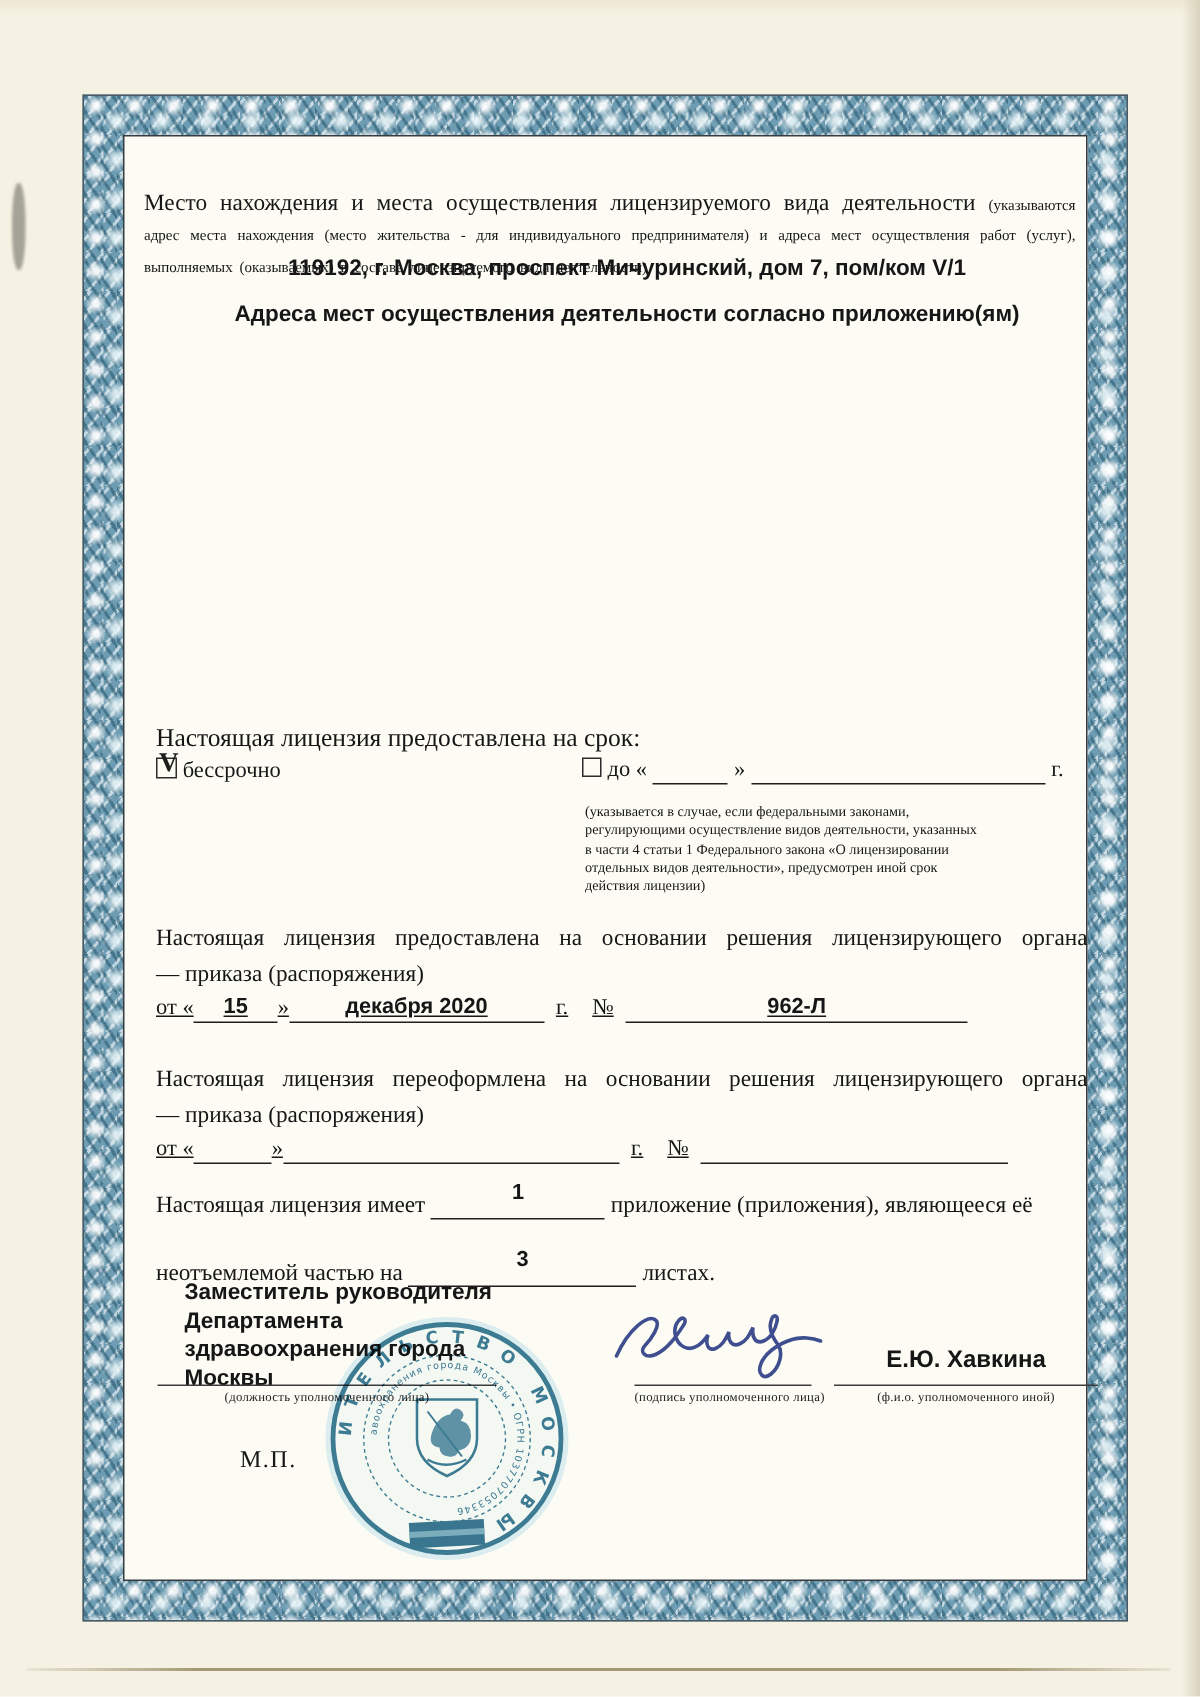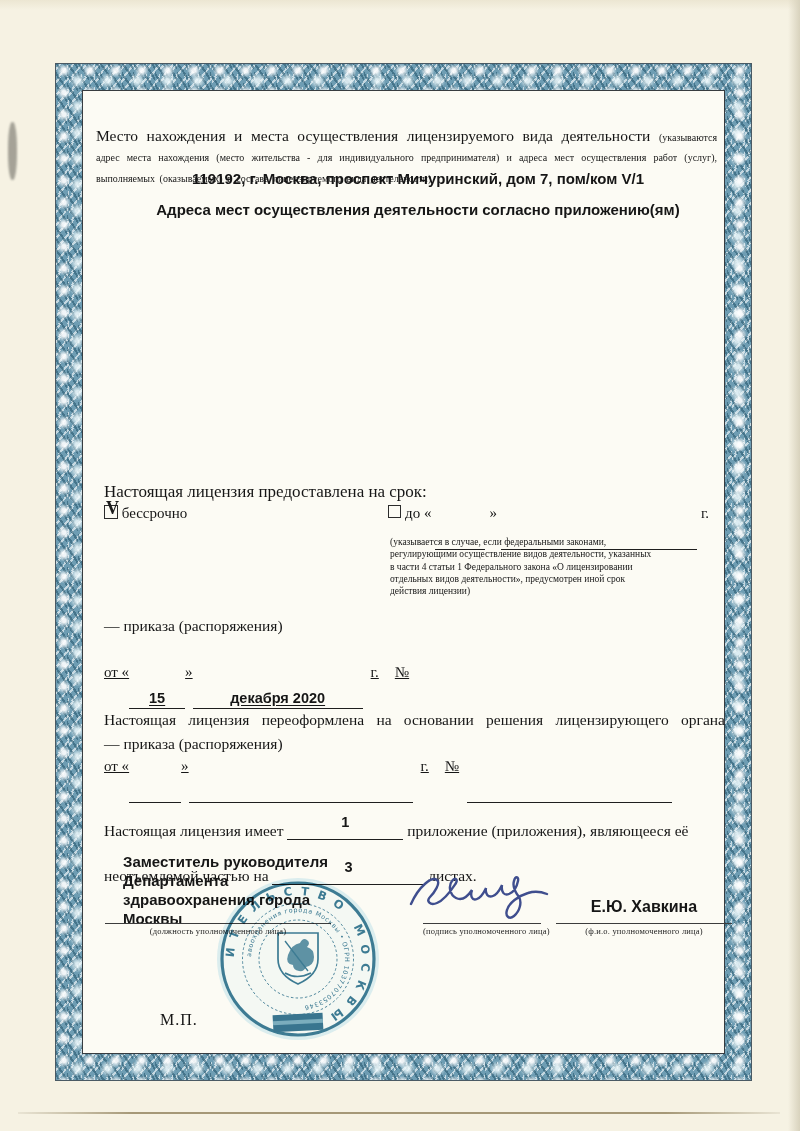--- a/index.html
+++ b/index.html
@@ -42,21 +42,21 @@
   .addr2{top:201px;}
 
   .term-label{left:104px;top:482px;font-size:17px;}
   .term-row{left:104px;top:505px;width:621px;font-size:15px;}
   .cb-wrap{position:relative;display:inline-block;}
   .cb{display:inline-block;width:12px;height:12px;border:1.5px solid #2b2b2b;vertical-align:-1px;background:transparent;}
   .cb-sm{display:inline-block;width:11px;height:11px;border:1.2px solid #2b2b2b;vertical-align:-1px;}
   .vmark{position:absolute;left:2px;top:-7px;font-family:"Liberation Serif",serif;
     font-weight:bold;font-size:18px;color:#1d1d1d;}
   .until-group{position:absolute;left:284px;top:0;display:flex;align-items:flex-start;gap:4px;}
-  .blank{display:inline-block;border-bottom:1.5px solid #1e1e1e;text-align:center;height:17px;margin-top:27px;}
+  .blank{display:inline-block;border-bottom:1.5px solid #1e1e1e;text-align:center;height:17px;}
   .val{font-family:"Liberation Sans",sans-serif;font-weight:bold;font-size:14.5px;
     position:relative;top:-1px;white-space:nowrap;}
   .val-raise{top:-9px;}
   .term-note{left:390px;top:536px;width:262px;font-size:9.5px;line-height:1.3;text-align:left;}
 
   .jpara{left:104px;top:0;width:621px;font-size:15.5px;line-height:1.55;}
   .jline{text-align-last:justify;}
   .p-granted{top:614px;}
   .p-reissued{top:708px;}
 
@@ -71,21 +71,21 @@
 
   .job-title{left:123px;top:852px;width:250px;font-family:Liberation Sans, sans-serif;
     font-weight:bold;font-size:15px;line-height:1.27;white-space:pre-line;}
   .sig-line{height:0;border-top:1px solid #3c3c3c;}
   .line-left{left:105px;top:923px;width:226px;}
   .line-mid{left:423px;top:923px;width:118px;}
   .line-right{left:556px;top:923px;width:176px;}
   .caption{font-size:8.5px;text-align:center;color:#222;letter-spacing:.2px;margin-top:2px;white-space:nowrap;}
   .name{left:556px;top:898px;width:176px;text-align:center;
     font-family:"Liberation Sans",sans-serif;font-weight:bold;font-size:16px;}
-  .mp{left:160px;top:965px;font-size:16px;letter-spacing:1px;margin-top:46px;}
+  .mp{left:160px;top:965px;font-size:16px;letter-spacing:1px;}
 
   .signature{left:405px;top:864px;z-index:4;}
   .stamp{left:215px;top:877px;z-index:5;mix-blend-mode:multiply;opacity:.93;}
 </style>
 </head>
 <body>
 
 <div class="edge-top"></div>
 <div class="edge-right"></div>
 <div class="paper-line"></div>
@@ -115,32 +115,34 @@
     <span>до «</span>
     <span class="blank" style="width:50px"></span>
     <span>»</span>
     <span class="blank" style="width:196px"></span>
     <span>г.</span>
   </span>
 </div>
 <div class="abs term-note">(указывается в случае, если федеральными законами, регулирующими осуществление видов деятельности, указанных в части 4 статьи 1 Федерального закона «О лицензировании отдельных видов деятельности», предусмотрен иной срок действия лицензии)</div>
 
 <div class="abs jpara p-granted">
+  <div class="jline">Настоящая лицензия предоставлена на основании решения лицензирующего органа</div>
   <div>— приказа (распоряжения)</div>
 </div>
 <div class="abs form-row fr1">
   <span>от «</span>
   <span class="blank" style="width:56px"><span class="val">15</span></span>
   <span>»</span>
   <span class="blank" style="width:170px"><span class="val">декабря 2020</span></span>
   <span class="sp8"></span>
   <span>г.</span>
   <span class="sp16"></span>
   <span>№</span>
   <span class="sp8"></span>
+  <span class="blank" style="width:228px"><span class="val">962-Л</span></span>
 </div>
 
 <div class="abs jpara p-reissued">
   <div class="jline">Настоящая лицензия переоформлена на основании решения лицензирующего органа</div>
   <div>— приказа (распоряжения)</div>
 </div>
 <div class="abs form-row fr2">
   <span>от «</span>
   <span class="blank" style="width:52px"><span class="val"></span></span>
   <span>»</span>
@@ -172,21 +174,21 @@
 <div class="abs line-left">
   <div class="sig-line"></div>
   <div class="caption">(должность уполномоченного лица)</div>
 </div>
 <div class="abs line-mid">
   <div class="sig-line"></div>
   <div class="caption">(подпись уполномоченного лица)</div>
 </div>
 <div class="abs line-right">
   <div class="sig-line"></div>
-  <div class="caption">(ф.и.о. уполномоченного лица)</div>
+  <div class="caption">(ф.и.о. уполномоченного иной)</div>
 </div>
 
 <div class="abs name">Е.Ю. Хавкина</div>
 <div class="abs mp">М.П.</div>
 
 <svg class="abs signature" width="148" height="60" viewBox="0 0 148 60">
   <path d="M6,40 C14,22 27,12 32,16 C36,19 29,29 25,33 C21,37 25,42 32,39 C41,35 47,25 51,19 C53,15 50,13 47,17 C43,22 45,31 51,34 C57,37 63,32 67,26 C65,32 67,37 72,35 C77,33 79,28 81,24 C80,30 83,34 88,32 C93,30 95,25 97,21 C96,28 99,32 104,30 C109,28 112,22 113,17 C114,12 110,12 109,17 C107,23 111,29 114,33 C117,38 115,47 109,52 C104,56 100,52 102,46 C104,39 113,32 123,29 C129,27 137,28 142,30" fill="none" stroke="#3f4e8e" stroke-width="2.4" stroke-linecap="round"></path>
 </svg>
 
 <svg class="abs stamp" width="166" height="164" viewBox="0 0 166 164">

